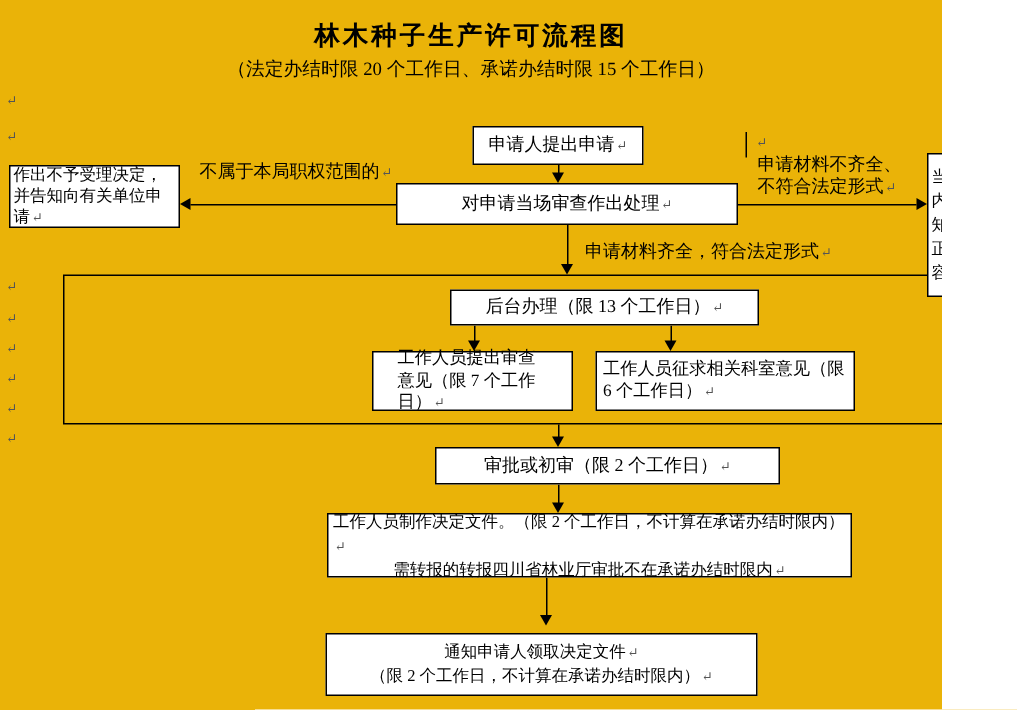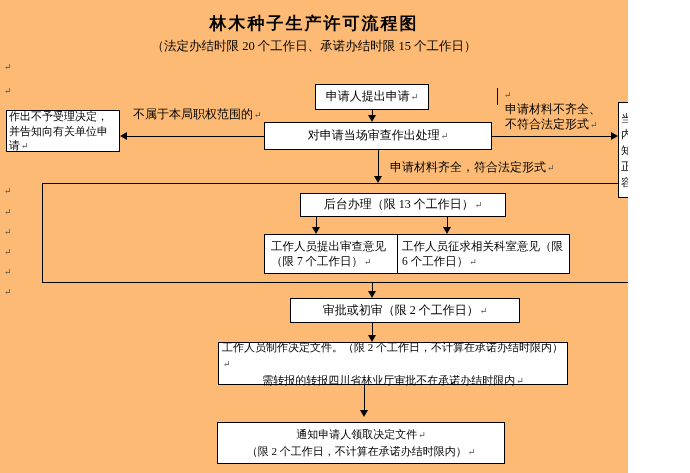--- a/index.html
+++ b/index.html
@@ -1,17 +1,17 @@
 <!DOCTYPE html>
 <html><head>
 <meta charset="utf-8">
 <style>
   html,body{margin:0;padding:0;background:#fff;}
   .canvas{
-    position:relative;width:628px;height:473px;background:#fdba74;overflow:hidden;
+    position:relative;width:628px;height:473px;background:#eab308;overflow:hidden;
     font-family:"Liberation Serif","DejaVu Serif",serif;color:#000;
   }
   .title{
     position:absolute;left:0;top:12px;width:100%;text-align:center;
     font-size:17px;font-weight:bold;letter-spacing:2px;
   }
   .subtitle{
     position:absolute;left:0;top:38px;width:100%;text-align:center;font-size:12.5px;
   }
   .box{
@@ -93,21 +93,21 @@
 
   <div class="box" style="left:267px;top:193px;width:206px;height:24px;margin-left:33px;">
     <span class="ln"><span>后台办理（限 13 个工作日）</span><span class="rm">↵</span></span>
   </div>
 
   <div class="vline" style="left:316px;top:217px;height:11px;"></div>
   <div class="ah-down" style="left:312px;top:227px;"></div>
   <div class="vline" style="left:447px;top:217px;height:11px;"></div>
   <div class="ah-down" style="left:443px;top:227px;"></div>
 
-  <div class="box" style="left:264px;top:234px;width:134px;height:40px;font-size:11.5px;padding:1px 6px;">
+  <div class="box" style="left:248px;top:234px;width:134px;height:40px;font-size:11.5px;padding:1px 16px;">
     <span class="ln"><span>工作人员提出审查意见（限 7 个工作日）</span><span class="rm">↵</span></span>
   </div>
 
   <div class="box" style="left:397px;top:234px;width:173px;height:40px;font-size:11.5px;padding:1px 4px;align-items:flex-start;text-align:left;justify-content:center;">
     <span class="ln"><span>工作人员征求相关科室意见（限 6 个工作日）</span><span class="rm">↵</span></span>
   </div>
 
   <div class="vline" style="left:372px;top:283px;height:9px;"></div>
   <div class="ah-down" style="left:368px;top:291px;"></div>
 

